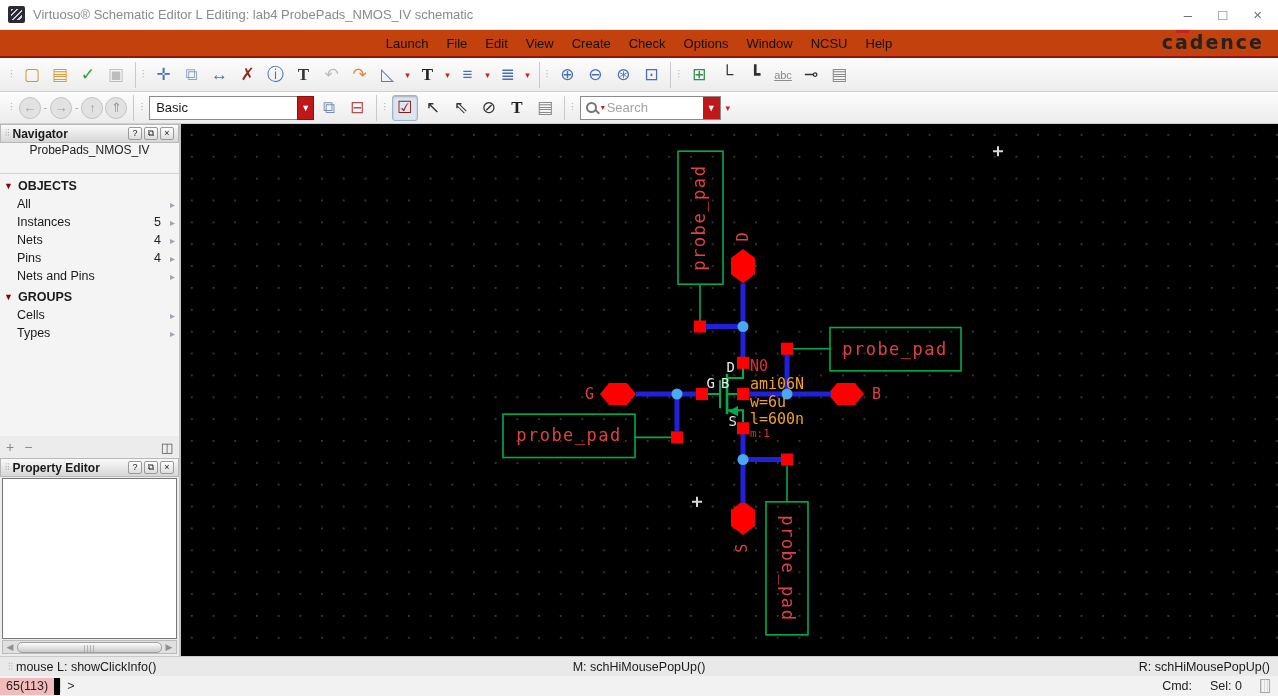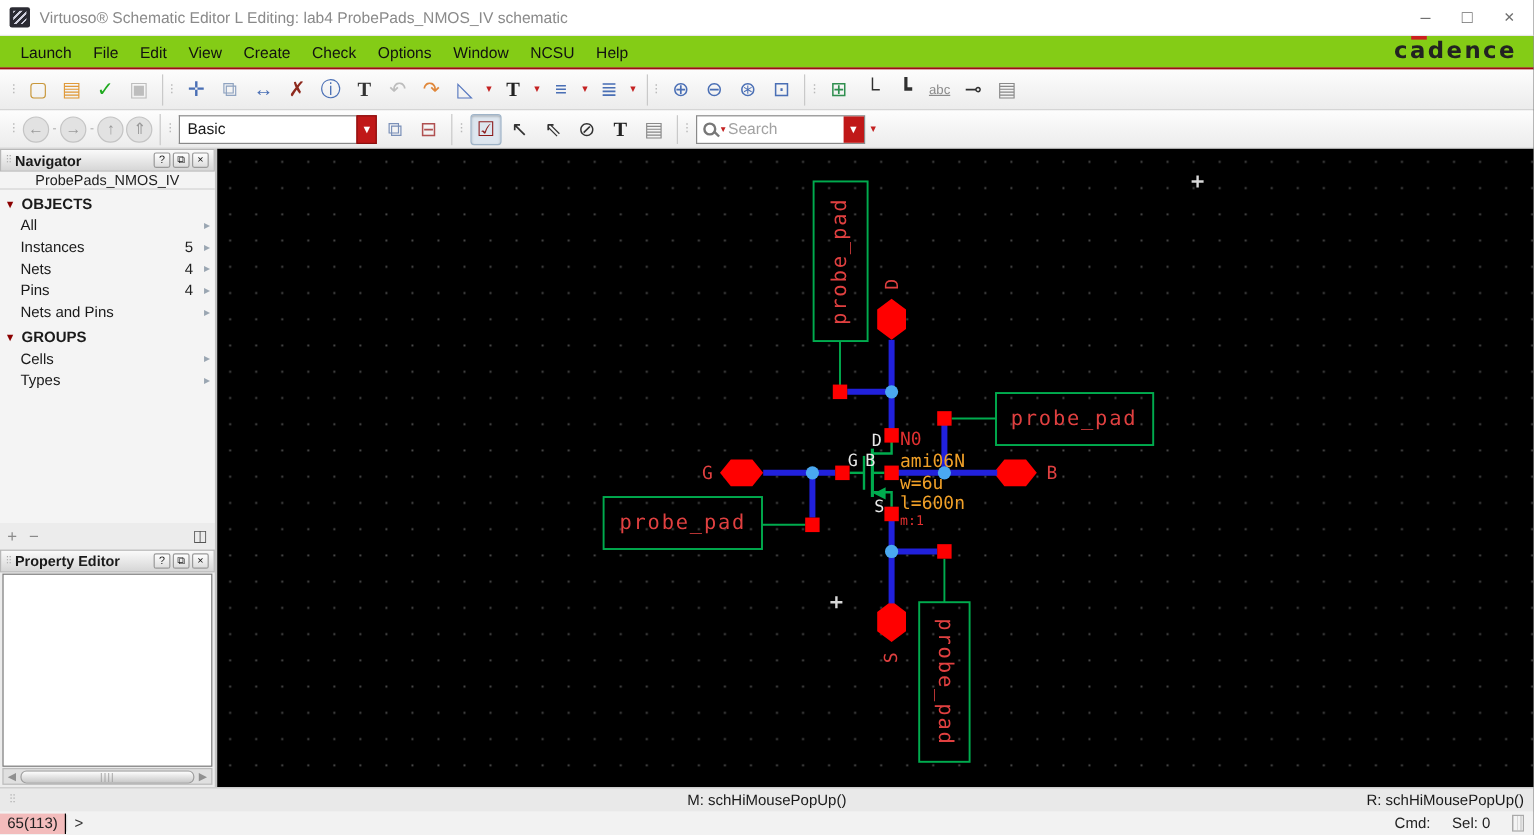--- a/index.html
+++ b/index.html
@@ -9,21 +9,21 @@
   
   .titlebar { height:30px; background:#ffffff; display:flex; align-items:center; padding:0 8px; border-bottom:1px solid #e8e8e8; }
   .app-icon { width:17px; height:17px; background:#2b2b33; border-radius:2px; margin-right:8px; position:relative; flex:0 0 auto; }
   .app-icon::after { content:""; position:absolute; left:3px; top:3px; right:3px; bottom:3px;
       background:repeating-linear-gradient(135deg,#cfcfdc 0 1.5px,transparent 1.5px 4px); }
   .title-text { color:#8a8a8a; font-size:13px; flex:1 1 auto; white-space:nowrap; overflow:hidden; }
   .winbtns { display:flex; gap:26px; color:#707070; font-size:15px; padding-right:8px; }
   .winbtns span { cursor:default; line-height:1; }
 
   
-  .menubar { height:26px; background:#84cc16; display:flex; align-items:center; padding:0 8px; position:relative; }
+  .menubar { height:26px; background:#c2410c; display:flex; align-items:center; padding:0 8px; position:relative;justify-content:center; }
   .menu-item { padding:3px 9px; color:#111; cursor:default; }
   .brand { position:absolute; right:14px; top:1px; font-family:"DejaVu Sans",sans-serif; font-weight:bold; font-size:19px; letter-spacing:2px; color:#222; }
   .brand .a-mac { position:relative; }
   .brand .a-mac::before { content:""; position:absolute; left:1px; right:1px; top:-1px; height:3px; background:#cc1f1f; }
   .redline { height:2px; background:#9b0f0f; }
 
   
   .toolbar { background:linear-gradient(#fdfdfd,#ececec); border-bottom:1px solid #cfcfcf; display:flex; align-items:center; padding:0 4px; }
   .tb1 { height:34px; }
   .tb2 { height:32px; }
@@ -52,21 +52,21 @@
   .main { display:flex; height:532px; }
   .leftcol { width:181px; flex:0 0 auto; display:flex; flex-direction:column; background:#ececec; border-right:2px solid #c4c4c4; }
 
   .panel-header { height:19px; background:linear-gradient(#fafafa,#d6d6d6); border:1px solid #b8b8b8; display:flex; align-items:center; padding:0 4px; }
   .panel-header .ph-grip { color:#a5a5a5; font-size:9px; margin-right:3px; }
   .panel-header .ph-title { font-weight:bold; font-size:12px; flex:1; }
   .ph-btn { width:14px; height:13px; border:1px solid #9a9a9a; background:linear-gradient(#fff,#ddd); font-size:9px; line-height:11px; text-align:center; margin-left:2px; border-radius:2px; }
 
   .navigator { height:312px; display:flex; flex-direction:column; background:#f4f4f4; }
   .nav-title { text-align:center; padding:3px 0 1px; font-size:14px; color:#222; }
-  .nav-sub { text-align:center; font-size:12px; color:#222; padding-bottom:0; border-bottom:1px solid #d2d2d2; }
+  .nav-sub { text-align:center; font-size:12px; color:#222; padding-bottom:16px; border-bottom:1px solid #d2d2d2; }
   .nav-section { display:flex; align-items:center; padding:5px 4px 2px; font-weight:bold; font-size:12.5px; }
   .nav-section .tri { color:#8b0000; font-size:9px; margin-right:5px; }
   .nav-row { display:flex; align-items:center; height:18px; padding:0 4px 0 17px; font-size:12.5px; cursor:default; }
   .nav-label { flex:1; }
   .nav-count { width:20px; text-align:right; color:#222; }
   .nav-arrow { width:14px; text-align:right; color:#9aa6b2; font-size:10px; }
 
   .nav-strip { height:22px; display:flex; align-items:center; padding:0 6px; gap:10px; color:#8a8a8a; font-size:14px; background:#ececec; }
   .nav-strip .spacer { flex:1; }
   .nav-strip .cols { font-size:13px; color:#555; }
@@ -81,21 +81,21 @@
   .canvas { flex:1; position:relative; background:#000; overflow:hidden; }
   .canvas svg { position:absolute; inset:0; }
 
   
   .statusbar { height:20px; background:#e9e9e9; border-top:1px solid #c9c9c9; display:flex; align-items:center; padding:0 8px; font-size:12.5px; position:relative; }
   .statusbar .grip { color:#b0b0b0; font-size:10px; margin-right:3px; }
   .sb-left { flex:1; }
   .sb-mid { position:absolute; left:50%; transform:translateX(-50%); }
   .sb-right { margin-left:auto; }
   .cmdline { height:20px; background:#f2f2f2; display:flex; align-items:center; font-size:12.5px; }
-  .cmd-count { background:#f3bcbc; padding:1px 6px 2px; border-right:1px solid #000000; color:#222; }
+  .cmd-count { background:#f3bcbc; padding:1px 6px 2px; border-right:6px solid #000000; color:#222; }
   .cmd-prompt { padding:0 6px; border-left:1px solid #d8d8d8; color:#333; }
   .cmd-right { margin-left:auto; display:flex; align-items:center; gap:18px; padding-right:8px; color:#222; }
   .cmd-grip { width:10px; height:14px; border:1px solid #aaa; background:repeating-linear-gradient(90deg,#d8d8d8 0 1px,#f4f4f4 1px 3px); }
 </style>
 </head>
 <body>
 
 <div class="titlebar">
   <div class="app-icon"></div>
   <div class="title-text">Virtuoso® Schematic Editor L Editing: lab4 ProbePads_NMOS_IV schematic</div>
@@ -391,20 +391,21 @@
         <rect x="490" y="305" width="12" height="12"></rect>
         <rect x="600" y="217" width="12" height="12"></rect>
         <rect x="600" y="327" width="12" height="12"></rect>
       </g>
     </svg>
   </div>
 </div>
 
 <div class="statusbar">
   <span class="grip">⫶⫶</span>
+  <span class="sb-left">mouse L: showClickInfo()</span>
   <span class="sb-mid">M: schHiMousePopUp()</span>
   <span class="sb-right">R: schHiMousePopUp()</span>
 </div>
 
 <div class="cmdline">
   <span class="cmd-count">65(113)</span>
   <span class="cmd-prompt">&gt;</span>
   <span class="cmd-right">
     <span>Cmd:</span>
     <span>Sel: 0</span>

